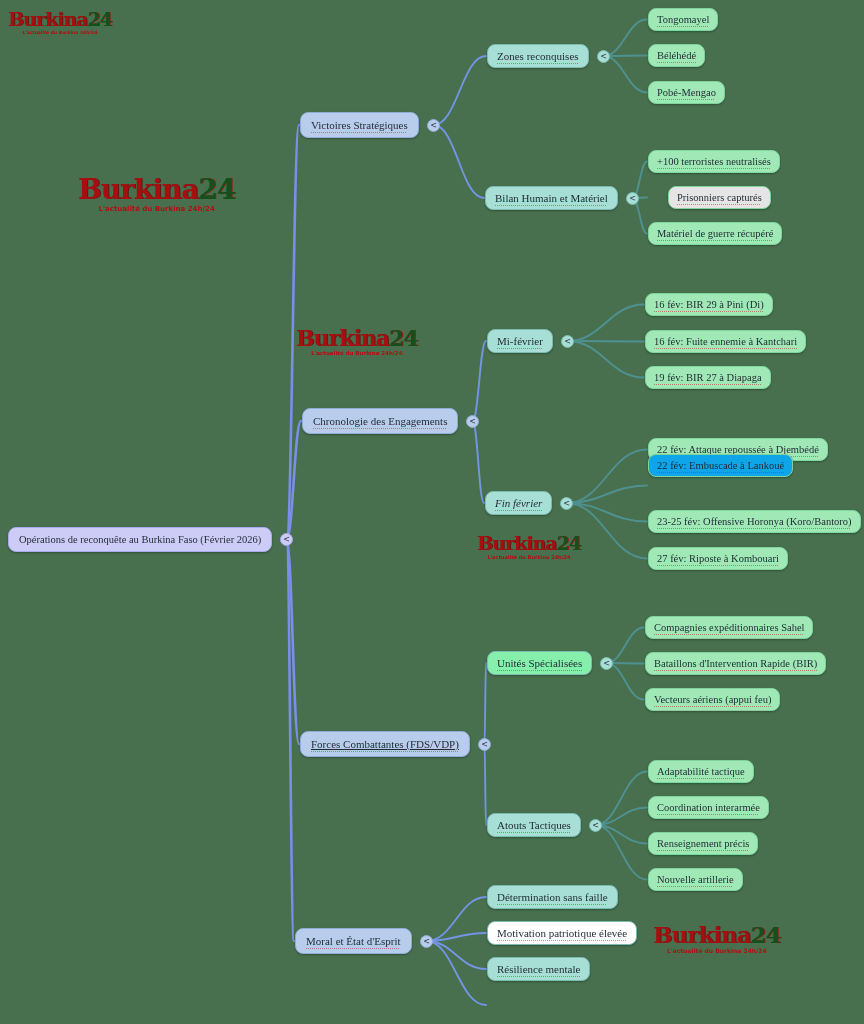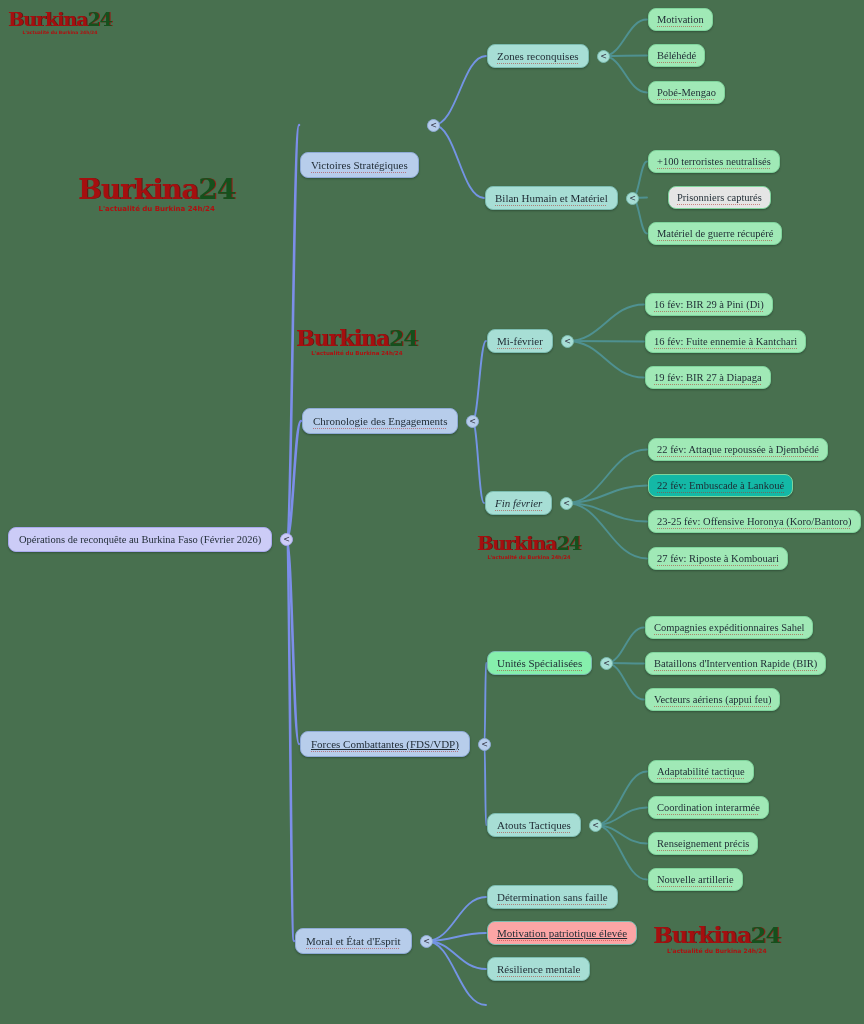--- a/index.html
+++ b/index.html
@@ -80,52 +80,52 @@
       <path d="M595.5 825 C618.675 825, 623.825 771.5, 647 771.5" fill="none" stroke="#4f9191" stroke-width="1.9" stroke-linecap="round"></path>
       <path d="M595.5 825 C618.675 825, 623.825 807.5, 647 807.5" fill="none" stroke="#4f9191" stroke-width="1.9" stroke-linecap="round"></path>
       <path d="M595.5 825 C618.675 825, 623.825 843.5, 647 843.5" fill="none" stroke="#4f9191" stroke-width="1.9" stroke-linecap="round"></path>
       <path d="M595.5 825 C618.675 825, 623.825 879.5, 647 879.5" fill="none" stroke="#4f9191" stroke-width="1.9" stroke-linecap="round"></path>
       <path d="M426.5 941 C453.275 941, 459.225 897, 486 897" fill="none" stroke="#7494e4" stroke-width="1.9" stroke-linecap="round"></path>
       <path d="M426.5 941 C453.275 941, 459.225 933, 486 933" fill="none" stroke="#7494e4" stroke-width="1.9" stroke-linecap="round"></path>
       <path d="M426.5 941 C453.275 941, 459.225 969, 486 969" fill="none" stroke="#7494e4" stroke-width="1.9" stroke-linecap="round"></path>
       <path d="M426.5 941 C453.275 941, 459.225 1005, 486 1005" fill="none" stroke="#7494e4" stroke-width="1.9" stroke-linecap="round"></path>
     </svg>
     <div class="node l0" style="left: 8px; top: 527px; background: rgb(204, 204, 247); border: 1px solid rgb(170, 170, 238);"><span class="lbl">Opérations de reconquête au Burkina Faso (Février 2026)</span></div>
-    <div class="node l1" style="left: 300px; top: 112px; background: rgb(183, 205, 235); border: 1px solid rgb(143, 171, 214); margin-top: 40px;"><span class="lbl">Victoires Stratégiques</span></div>
+    <div class="node l1" style="left: 300px; top: 112px; background: rgb(183, 205, 235); border: 1px solid rgb(143, 171, 214);"><span class="lbl">Victoires Stratégiques</span></div>
     <div class="node l1" style="left: 302px; top: 408px; background: rgb(183, 205, 235); border: 1px solid rgb(143, 171, 214);"><span class="lbl">Chronologie des Engagements</span></div>
     <div class="node l1" style="left: 300px; top: 731px; background: rgb(183, 205, 235); border: 1px solid rgb(143, 171, 214); text-decoration: underline;"><span class="lbl">Forces Combattantes (FDS/VDP)</span></div>
     <div class="node l1" style="left: 295px; top: 928px; background: rgb(183, 205, 235); border: 1px solid rgb(143, 171, 214);"><span class="lbl">Moral et État d'Esprit</span></div>
     <div class="node l2" style="left: 487px; top: 44px; background: rgb(167, 222, 213); border: 1px solid rgb(124, 188, 176);"><span class="lbl">Zones reconquises</span></div>
     <div class="node l2" style="left: 485px; top: 186px; background: rgb(167, 222, 213); border: 1px solid rgb(124, 188, 176);"><span class="lbl">Bilan Humain et Matériel</span></div>
-    <div class="node l3" style="left: 648px; top: 8px; background: rgb(160, 233, 182); border: 1px solid rgb(127, 212, 156);"><span class="lbl">Motivation</span></div>
+    <div class="node l3" style="left: 648px; top: 8px; background: rgb(160, 233, 182); border: 1px solid rgb(127, 212, 156);"><span class="lbl">Tongomayel</span></div>
     <div class="node l3" style="left: 648px; top: 44px; background: rgb(160, 233, 182); border: 1px solid rgb(127, 212, 156);"><span class="lbl">Béléhédé</span></div>
     <div class="node l3" style="left: 648px; top: 81px; background: rgb(160, 233, 182); border: 1px solid rgb(127, 212, 156);"><span class="lbl">Pobé-Mengao</span></div>
     <div class="node l3" style="left: 648px; top: 150px; background: rgb(160, 233, 182); border: 1px solid rgb(127, 212, 156);"><span class="lbl">+100 terroristes neutralisés</span></div>
     <div class="node l3" style="left: 668px; top: 186px; background: #e5e5e5; border: 1px solid rgb(127, 212, 156);"><span class="lbl">Prisonniers capturés</span></div>
     <div class="node l3" style="left: 648px; top: 222px; background: rgb(160, 233, 182); border: 1px solid rgb(127, 212, 156);"><span class="lbl">Matériel de guerre récupéré</span></div>
     <div class="node l2" style="left: 487px; top: 329px; background: rgb(167, 222, 213); border: 1px solid rgb(124, 188, 176);"><span class="lbl">Mi-février</span></div>
     <div class="node l2" style="left: 485px; top: 491px; background: rgb(167, 222, 213); border: 1px solid rgb(124, 188, 176); font-style: italic;"><span class="lbl">Fin février</span></div>
     <div class="node l3" style="left: 645px; top: 293px; background: rgb(160, 233, 182); border: 1px solid rgb(127, 212, 156);"><span class="lbl">16 fév: BIR 29 à Pini (Di)</span></div>
     <div class="node l3" style="left: 645px; top: 330px; background: rgb(160, 233, 182); border: 1px solid rgb(127, 212, 156);"><span class="lbl">16 fév: Fuite ennemie à Kantchari</span></div>
     <div class="node l3" style="left: 645px; top: 366px; background: rgb(160, 233, 182); border: 1px solid rgb(127, 212, 156);"><span class="lbl">19 fév: BIR 27 à Diapaga</span></div>
     <div class="node l3" style="left: 648px; top: 438px; background: rgb(160, 233, 182); border: 1px solid rgb(127, 212, 156);"><span class="lbl">22 fév: Attaque repoussée à Djembédé</span></div>
-    <div class="node l3" style="left: 648px; top: 474px; background: #14b8a6; border: 1px solid rgb(127, 212, 156);"><span class="lbl">22 fév: Embuscade à Lankoué</span></div>
+    <div class="node l3" style="left: 648px; top: 454px; background: #0ea5e9; border: 1px solid rgb(127, 212, 156);"><span class="lbl">22 fév: Embuscade à Lankoué</span></div>
     <div class="node l3" style="left: 648px; top: 510px; background: rgb(160, 233, 182); border: 1px solid rgb(127, 212, 156);"><span class="lbl">23-25 fév: Offensive Horonya (Koro/Bantoro)</span></div>
     <div class="node l3" style="left: 648px; top: 547px; background: rgb(160, 233, 182); border: 1px solid rgb(127, 212, 156);"><span class="lbl">27 fév: Riposte à Kombouari</span></div>
     <div class="node l2" style="left: 487px; top: 651px; background: #86efac; border: 1px solid rgb(124, 188, 176);"><span class="lbl">Unités Spécialisées</span></div>
     <div class="node l2" style="left: 487px; top: 813px; background: rgb(167, 222, 213); border: 1px solid rgb(124, 188, 176);"><span class="lbl">Atouts Tactiques</span></div>
     <div class="node l3" style="left: 645px; top: 652px; background: rgb(160, 233, 182); border: 1px solid rgb(127, 212, 156);"><span class="lbl">Bataillons d'Intervention Rapide (BIR)</span></div>
     <div class="node l3" style="left: 645px; top: 616px; background: rgb(160, 233, 182); border: 1px solid rgb(127, 212, 156);"><span class="lbl">Compagnies expéditionnaires Sahel</span></div>
     <div class="node l3" style="left: 645px; top: 688px; background: rgb(160, 233, 182); border: 1px solid rgb(127, 212, 156);"><span class="lbl">Vecteurs aériens (appui feu)</span></div>
     <div class="node l3" style="left: 648px; top: 760px; background: rgb(160, 233, 182); border: 1px solid rgb(127, 212, 156);"><span class="lbl">Adaptabilité tactique</span></div>
     <div class="node l3" style="left: 648px; top: 796px; background: rgb(160, 233, 182); border: 1px solid rgb(127, 212, 156);"><span class="lbl">Coordination interarmée</span></div>
     <div class="node l3" style="left: 648px; top: 832px; background: rgb(160, 233, 182); border: 1px solid rgb(127, 212, 156);"><span class="lbl">Renseignement précis</span></div>
     <div class="node l3" style="left: 648px; top: 868px; background: rgb(160, 233, 182); border: 1px solid rgb(127, 212, 156);"><span class="lbl">Nouvelle artillerie</span></div>
     <div class="node l2" style="left: 487px; top: 885px; background: rgb(167, 222, 213); border: 1px solid rgb(124, 188, 176);"><span class="lbl">Détermination sans faille</span></div>
-    <div class="node l2" style="left: 487px; top: 921px; background: #fca5a5; border: 1px solid rgb(124, 188, 176); text-decoration: underline;"><span class="lbl">Motivation patriotique élevée</span></div>
+    <div class="node l2" style="left: 487px; top: 921px; background: #ffffff; border: 1px solid rgb(124, 188, 176);"><span class="lbl">Motivation patriotique élevée</span></div>
     <div class="node l2" style="left: 487px; top: 957px; background: rgb(167, 222, 213); border: 1px solid rgb(124, 188, 176);"><span class="lbl">Résilience mentale</span></div>
     <div class="node l2" style="left: 487px; top: 993px; background: rgb(167, 222, 213); border: 1px solid rgb(124, 188, 176); margin-top: 44px;"><span class="lbl">Discipline tactique</span></div>
     <div class="collapse" style="left: 280px; top: 533px; background: rgb(204, 204, 247); border: 1px solid rgb(170, 170, 238);">
       <span>&lt;</span>
     </div>
     <div class="collapse" style="left: 427px; top: 118.5px; background: rgb(183, 205, 235); border: 1px solid rgb(143, 171, 214);">
       <span>&lt;</span>
     </div>
     <div class="collapse" style="left: 597px; top: 49.5px; background: rgb(167, 222, 213); border: 1px solid rgb(124, 188, 176);">
       <span>&lt;</span>

